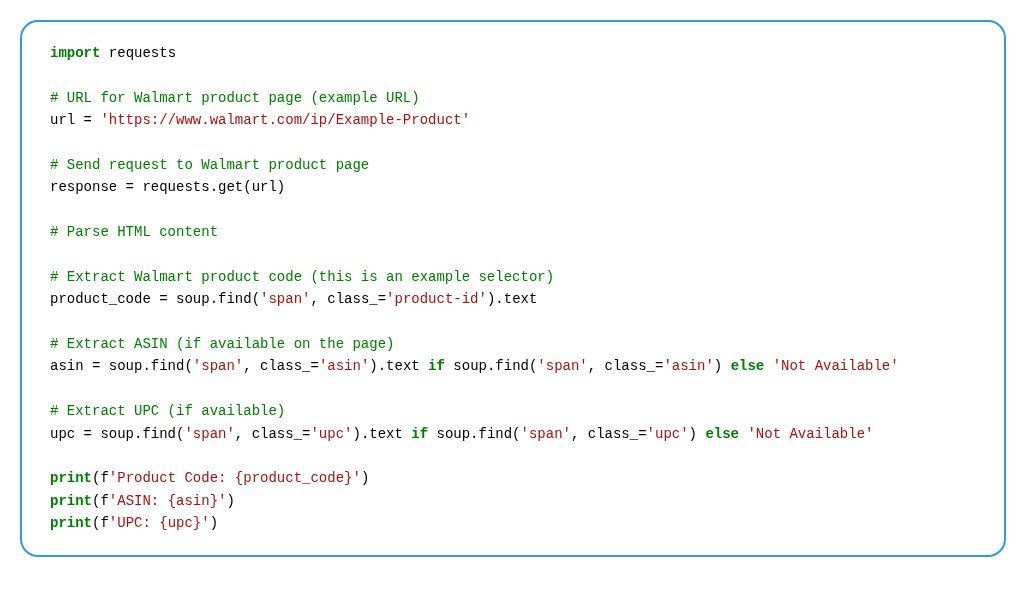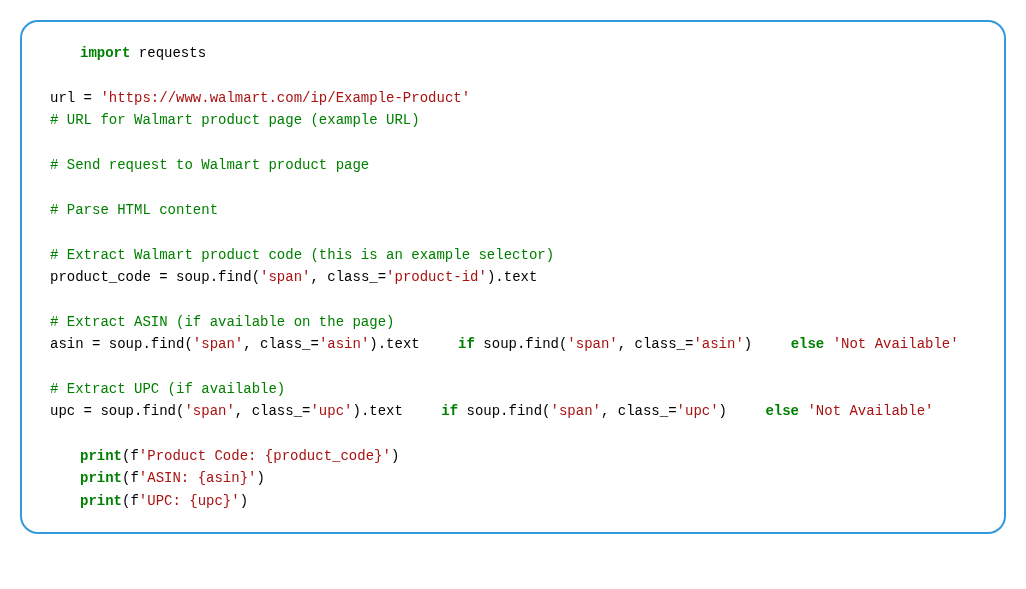--- a/index.html
+++ b/index.html
@@ -15,34 +15,35 @@
     border-radius: 18px;
     padding: 20px 28px;
     background: #ffffff;
     width: 986px;
     box-sizing: border-box;
   }
   .line {
     white-space: pre;
     color: #000000;
   }
-  .kw { color: #008000; font-weight: bold; margin-left: 30px; }
+  .kw { color: #008000; font-weight: bold; }
   .comment { color: #008000; }
   .str { color: #aa1111; }
 </style>
 </head>
 <body>
 
 <div class="code-box">
   <div class="line"><span class="kw">import</span><span> requests</span></div>
   <div class="line">&nbsp;</div>
+  <div class="line"><span class="comment"># URL for Walmart product page (example URL)</span></div>
   <div class="line"><span>url = </span><span class="str">'https://www.walmart.com/ip/Example-Product'</span></div>
-  <div class="line"><span class="comment"># URL for Walmart product page (example URL)</span></div>
   <div class="line">&nbsp;</div>
   <div class="line"><span class="comment"># Send request to Walmart product page</span></div>
+  <div class="line"><span>response = requests.get(url)</span></div>
   <div class="line">&nbsp;</div>
   <div class="line"><span class="comment"># Parse HTML content</span></div>
   <div class="line">&nbsp;</div>
   <div class="line"><span class="comment"># Extract Walmart product code (this is an example selector)</span></div>
   <div class="line"><span>product_code = soup.find(</span><span class="str">'span'</span><span>, class_=</span><span class="str">'product-id'</span><span>).text</span></div>
   <div class="line">&nbsp;</div>
   <div class="line"><span class="comment"># Extract ASIN (if available on the page)</span></div>
   <div class="line"><span>asin = soup.find(</span><span class="str">'span'</span><span>, class_=</span><span class="str">'asin'</span><span>).text </span><span class="kw">if</span><span> soup.find(</span><span class="str">'span'</span><span>, class_=</span><span class="str">'asin'</span><span>) </span><span class="kw">else</span><span> </span><span class="str">'Not Available'</span></div>
   <div class="line">&nbsp;</div>
   <div class="line"><span class="comment"># Extract UPC (if available)</span></div>

